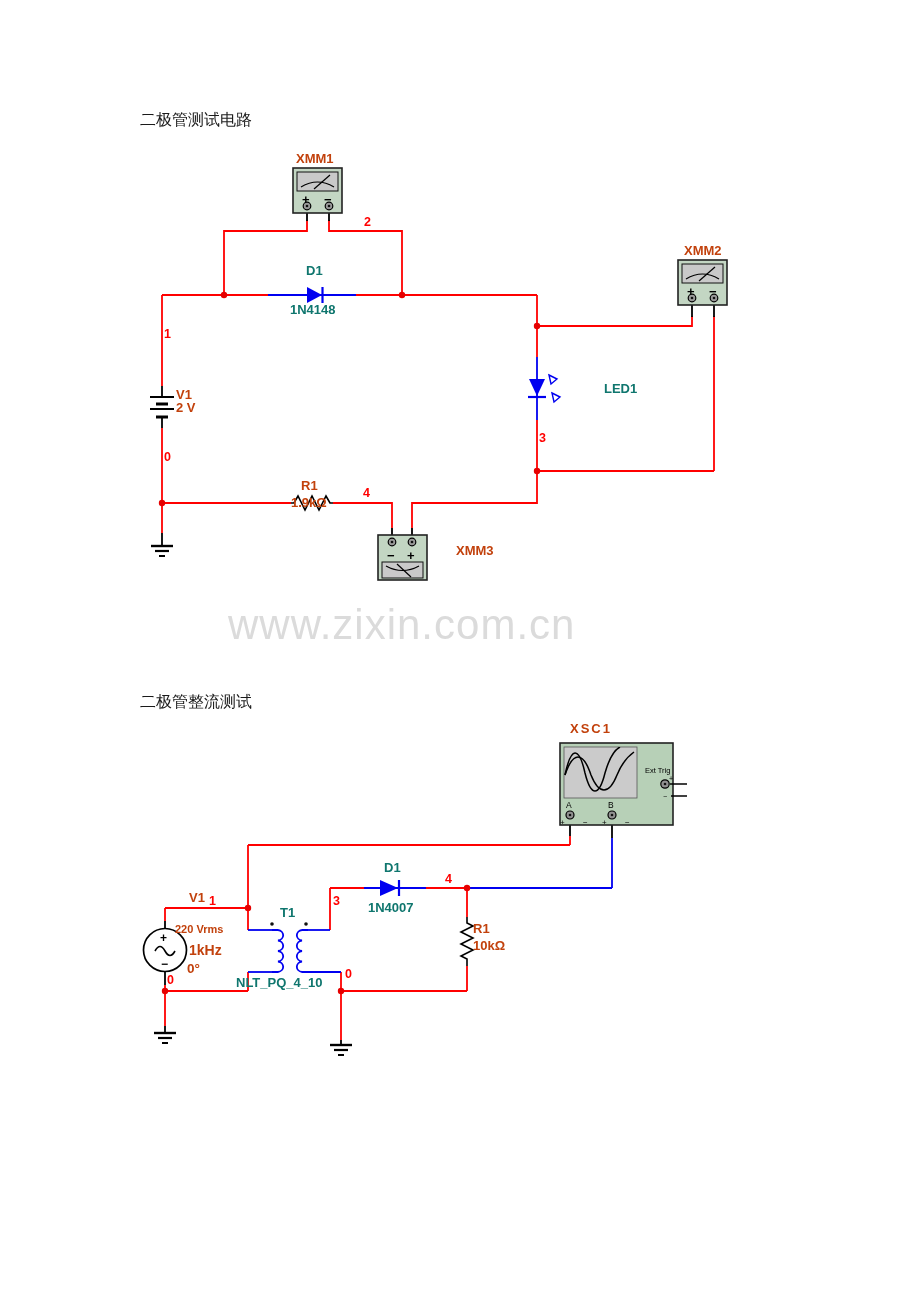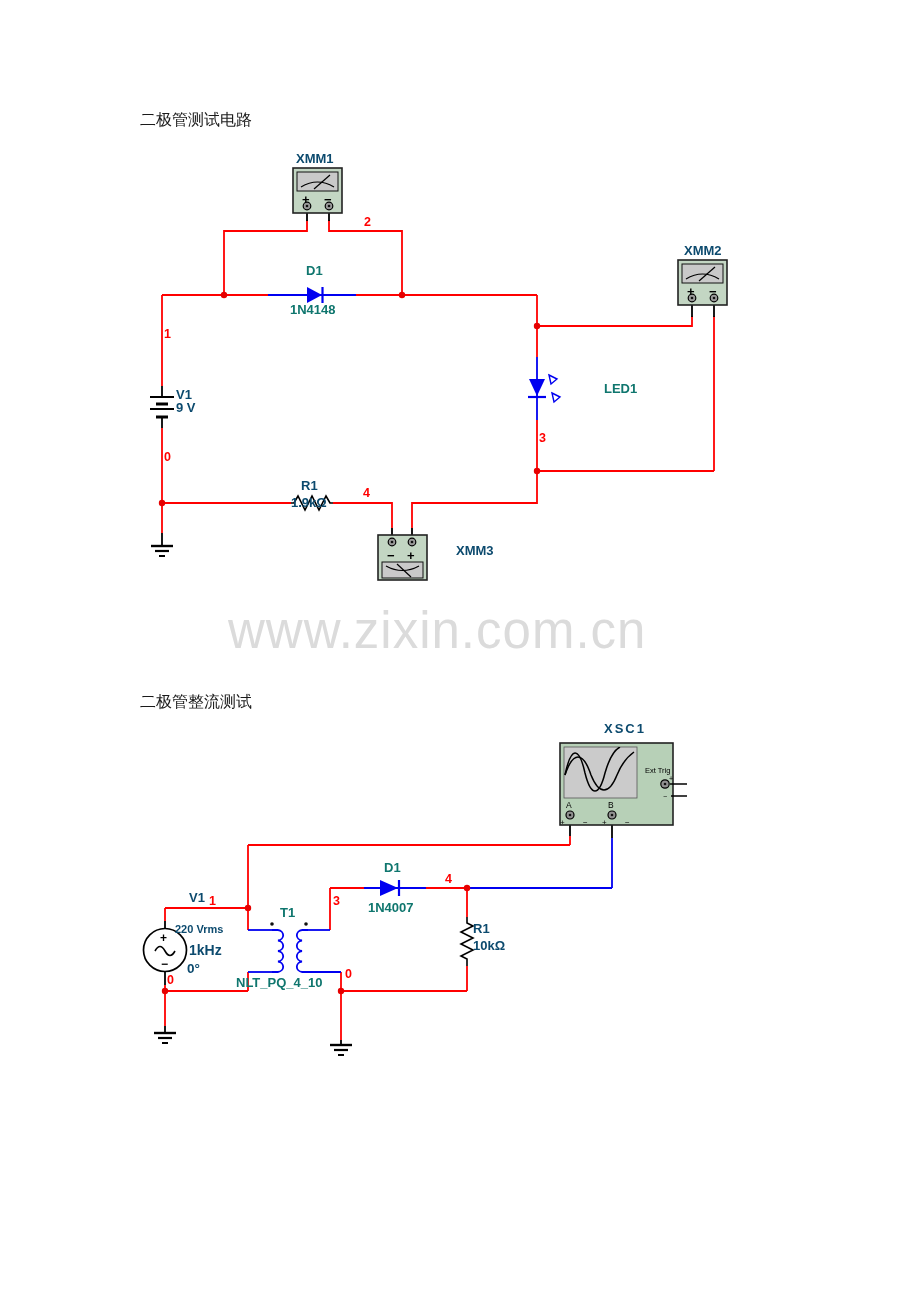--- a/index.html
+++ b/index.html
@@ -4,24 +4,24 @@
 <style>
   html,body{margin:0;padding:0;}
   body{width:920px;height:1302px;background:#ffffff;position:relative;overflow:hidden;
        font-family:"Liberation Sans",sans-serif;}
   .stage{position:absolute;left:0;top:0;width:920px;height:1141px;}
   .title{position:absolute;font-family:"Liberation Serif","DejaVu Serif",serif;
          font-size:16px;color:#1a1a1a;white-space:nowrap;}
   .lbl{position:absolute;font-family:"Liberation Sans",sans-serif;font-weight:bold;
        font-size:13px;line-height:1;white-space:nowrap;}
   .lbl.small{font-size:12.5px;}
-  .black{color:#0c4a6e;}
+  .black{color:#c2410c;}
   .blue{color:#0f766e;}
   .red{color:#ff0000;}
-  .watermark{position:absolute;left:228px;top:601px;width:470px;font-size:51px;
+  .watermark{position:absolute;left:228px;top:601px;width:470px;font-size:42px;
              color:#dbdbdb;letter-spacing:1px;font-weight:400;
              font-family:"Liberation Sans",sans-serif;white-space:nowrap;}
   svg{position:absolute;left:0;top:0;}
   svg text{font-family:"Liberation Sans",sans-serif;}
 </style>
 </head>
 <body>
 
 <div class="stage">
 
@@ -252,34 +252,34 @@
   </svg>
 
   <div class="lbl black" style="left:296px;top:152px;">XMM1</div>
   <div class="lbl black" style="left:684px;top:244px;">XMM2</div>
   <div class="lbl black" style="left:432px;top:544px;margin-left:24px;">XMM3</div>
 
   <div class="lbl blue" style="left:306px;top:264px;">D1</div>
   <div class="lbl blue" style="left:290px;top:303px;">1N4148</div>
 
   <div class="lbl black" style="left:176px;top:388px;">V1</div>
-  <div class="lbl black" style="left:176px;top:401px;">9 V</div>
+  <div class="lbl black" style="left:176px;top:401px;">2 V</div>
 
   <div class="lbl black" style="left:301px;top:479px;">R1</div>
   <div class="lbl black" style="left:291px;top:496px;">1.9kΩ</div>
 
   <div class="lbl blue" style="left:564px;top:382px;margin-left:40px;">LED1</div>
 
   <div class="lbl red small" style="left:164px;top:328px;">1</div>
   <div class="lbl red small" style="left:164px;top:451px;">0</div>
   <div class="lbl red small" style="left:364px;top:216px;">2</div>
   <div class="lbl red small" style="left:539px;top:432px;">3</div>
   <div class="lbl red small" style="left:363px;top:487px;">4</div>
 
-  <div class="lbl black" style="left:604px;top:722px;letter-spacing:2px;">XSC1</div>
+  <div class="lbl black" style="left:570px;top:722px;letter-spacing:2px;">XSC1</div>
 
   <div class="lbl black" style="left:189px;top:891px;">V1</div>
   <div class="lbl red small" style="left:209px;top:895px;">1</div>
   <div class="lbl black" style="left:175px;top:924px;font-size:11px;">220 Vrms</div>
   <div class="lbl black" style="left:189px;top:943px;font-size:14px;">1kHz</div>
   <div class="lbl black" style="left:187px;top:962px;font-size:13.5px;">0°</div>
   <div class="lbl red small" style="left:167px;top:974px;">0</div>
 
   <div class="lbl blue" style="left:280px;top:906px;">T1</div>
   <div class="lbl blue" style="left:236px;top:976px;">NLT_PQ_4_10</div>

